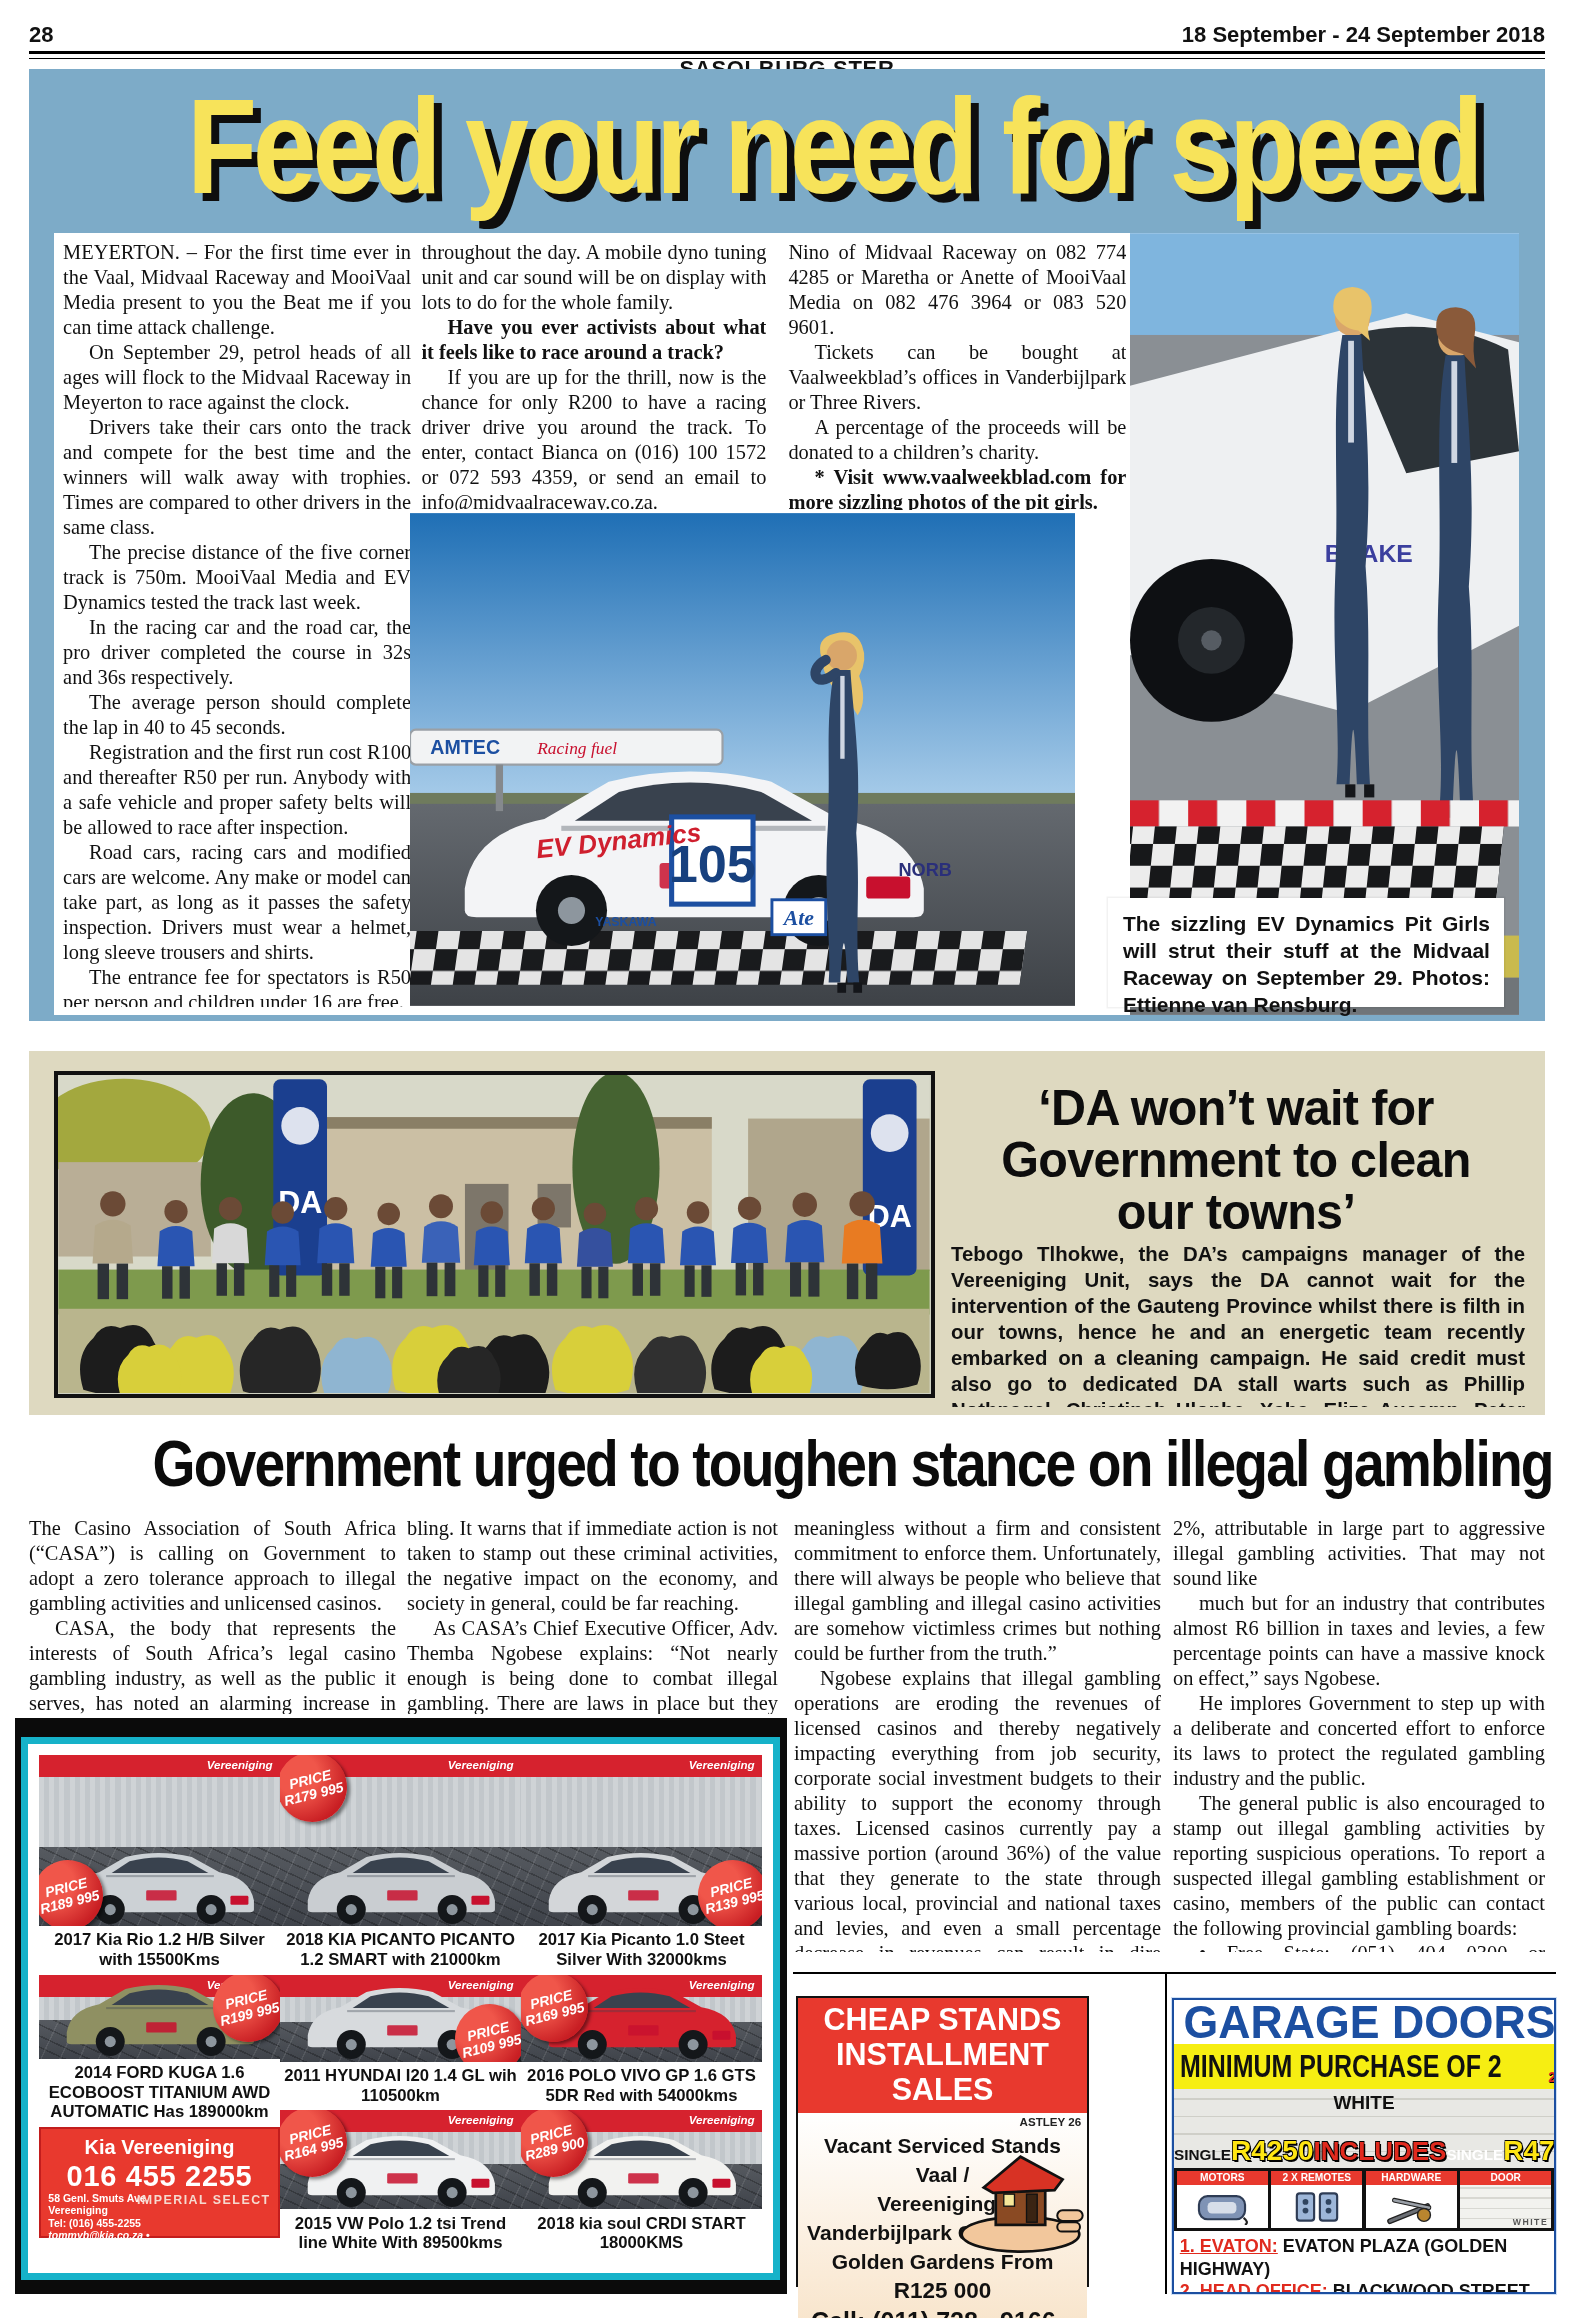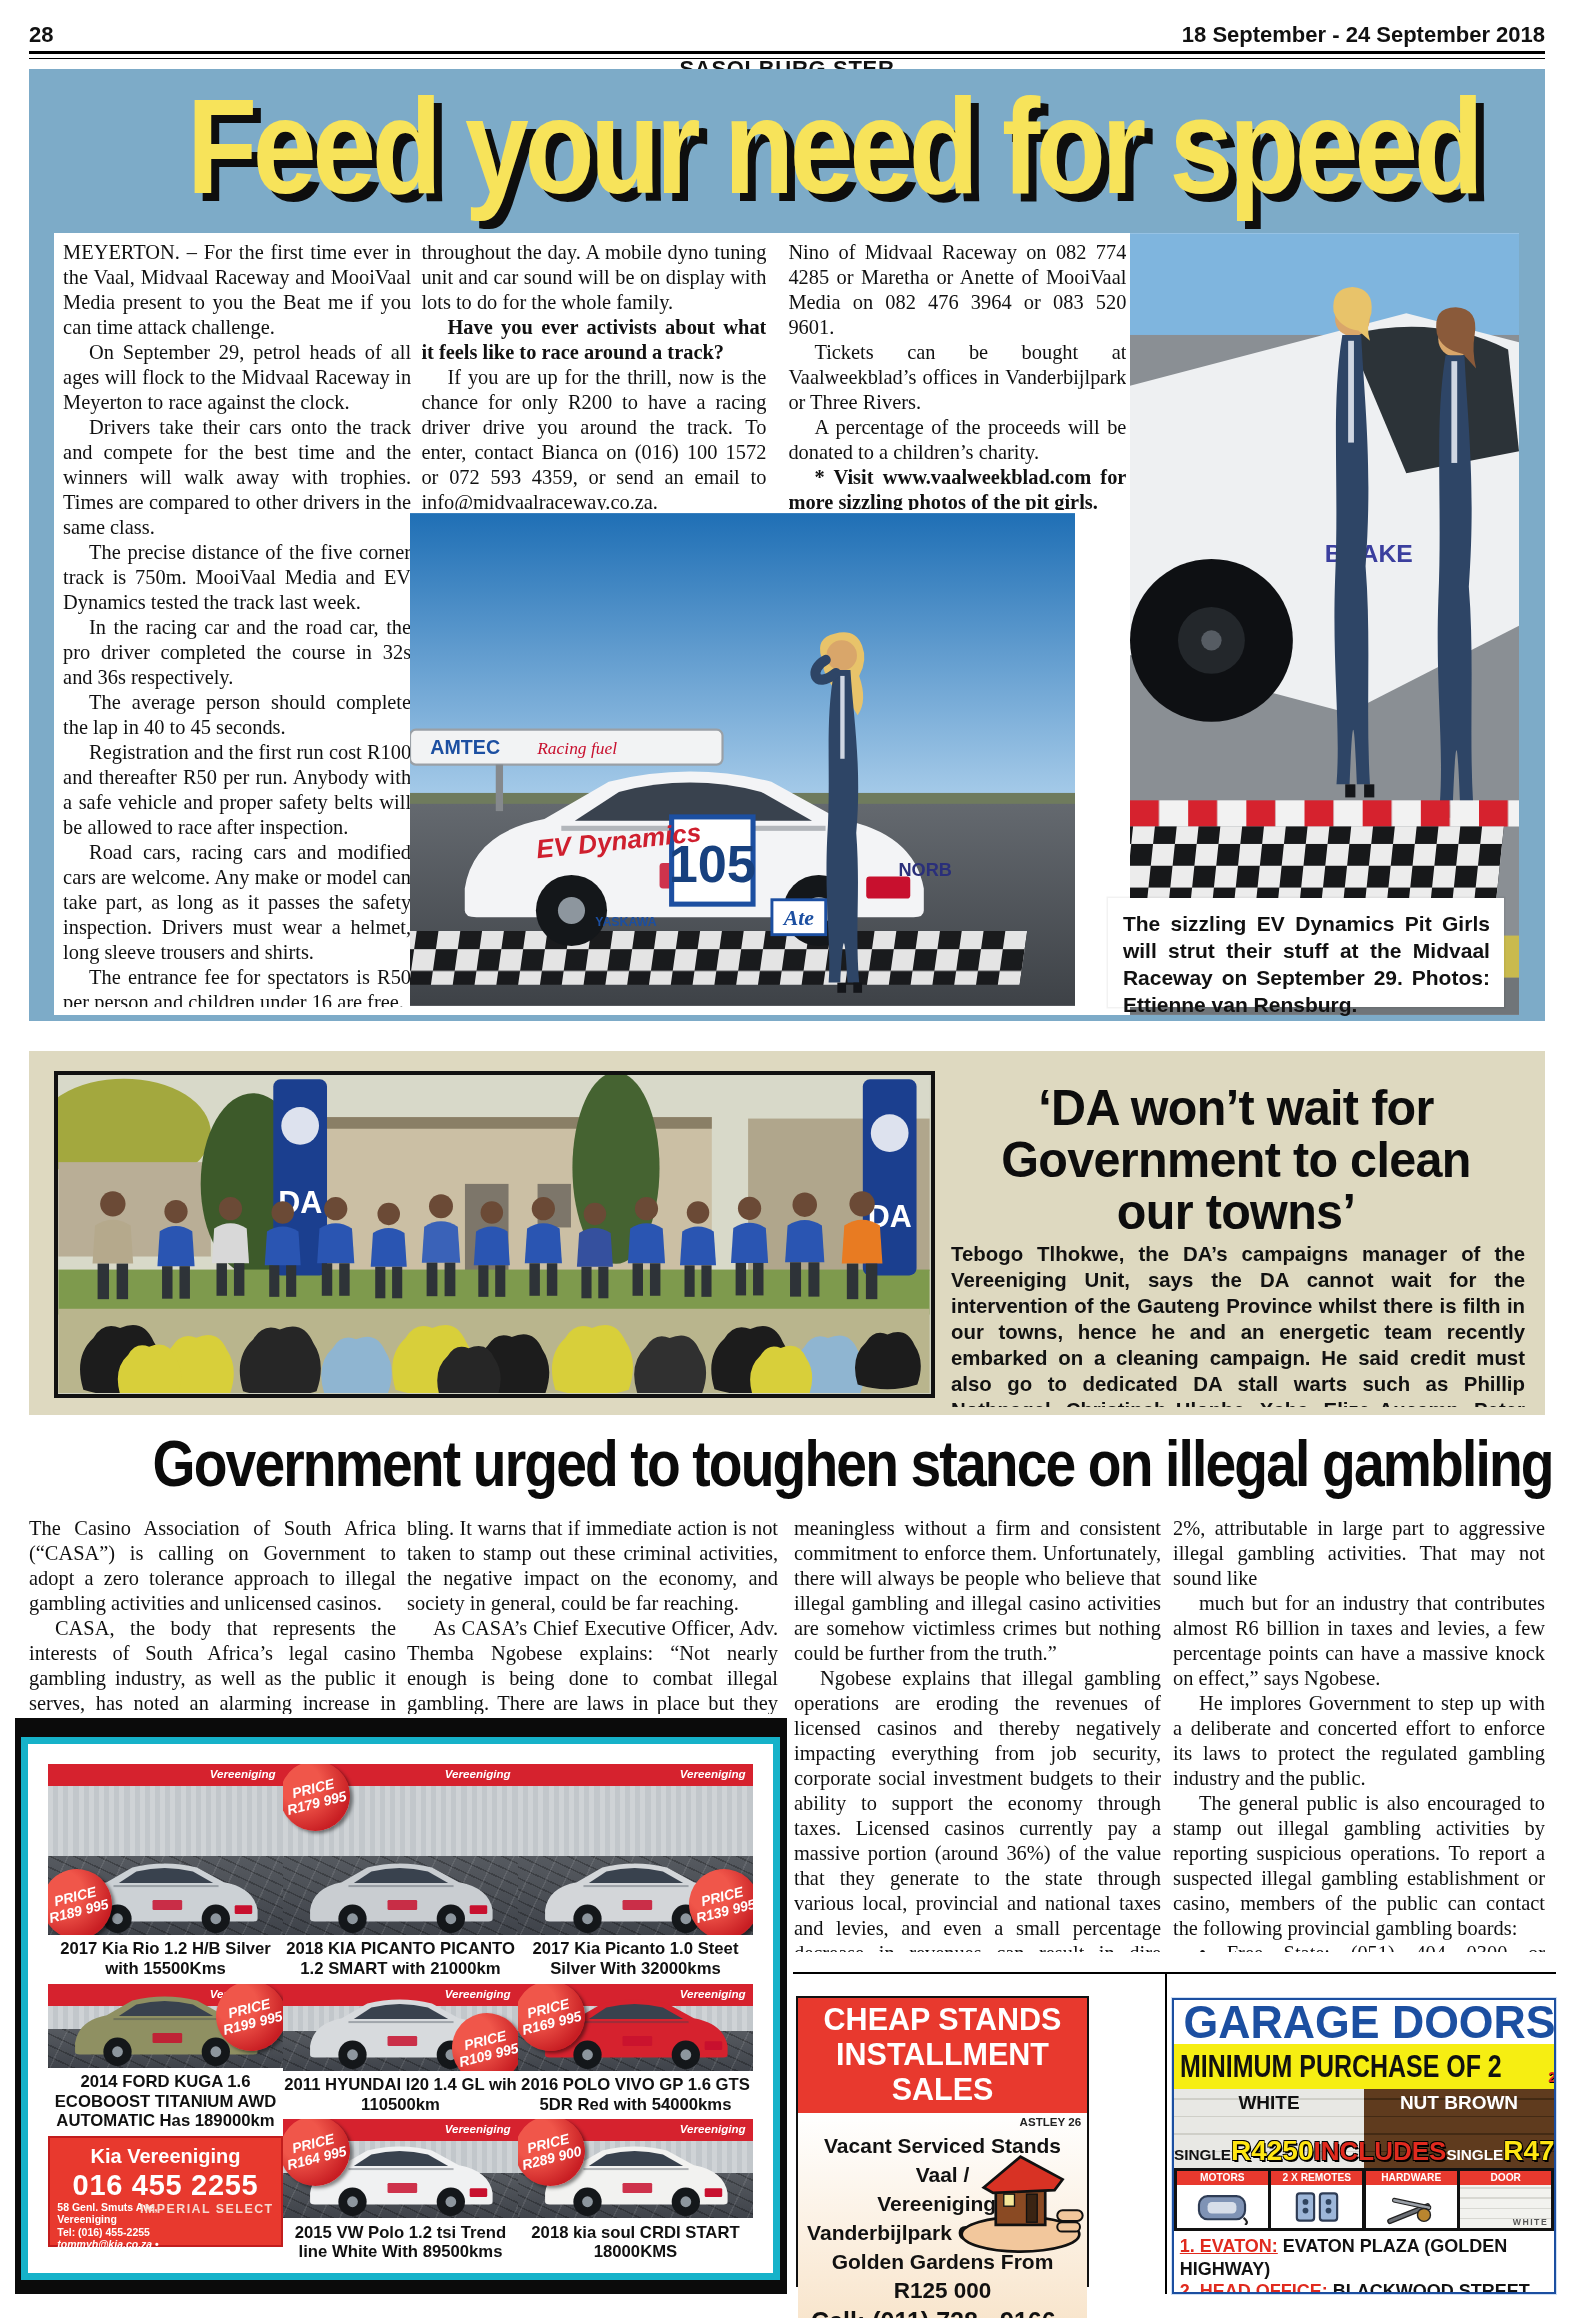--- a/index.html
+++ b/index.html
@@ -52,21 +52,21 @@
 
   
   .gam-headline-wrap { text-align:center; white-space:nowrap; }
   .gam-headline {
     display:inline-block; font-family:"Liberation Sans",sans-serif; font-weight:bold;
     font-size:65px; letter-spacing:-2.2px; color:#0b0b0b; transform:scaleX(0.85); line-height:1;
   }
 
   
   .kia-ad { background:#0b0b0b; padding:19px 6.5px 14.5px 6.5px; }
-  .kia-inner { border:7.3px solid #16b2c9; background:#ffffff; width:100%; height:100%; padding:20px; display:flex; gap:0; }
+  .kia-inner { border:7.3px solid #16b2c9; background:#ffffff; width:100%; height:100%; padding:11px; display:flex; gap:0; }
   .kia-col { display:flex; flex-direction:column; gap:5.1px; flex:1; }
   .car-card { position:relative; }
   .car-photo {
     position:relative; overflow:hidden;
     background:
       repeating-linear-gradient(90deg,#cfd3d6 0 5.1px,#c2c7cb 5.1px 10.2px);
   }
   .car-photo .photo-floor {
     position:absolute; left:0; right:0; bottom:0; height:46%;
     background:
@@ -615,23 +615,20 @@
       <div class="gy-min">MINIMUM PURCHASE OF 2</div>
       <div class="gy-size">
         <div class="s1">SIZE</div>
         <div class="s2">2.5M(W) X 2.1M(H)</div>
       </div>
     </div>
     <div class="garage-doors">
       <div class="gdoor gdoor-white">
         <div class="gdoor-label">WHITE</div>
       </div>
-      <div class="gdoor gdoor-brown">
-        <div class="gdoor-label">NUT BROWN</div>
-      </div>
       <div class="garage-priceline">
         <span class="gp-single">SINGLE</span>
         <span class="gp-price">R4250</span>
         <span class="gp-includes">INCLUDES</span>
         <span class="gp-single on-brown">SINGLE</span>
         <span class="gp-price">R4750</span>
       </div>
     </div>
     <div class="garage-boxes">
       <div class="gbox">

